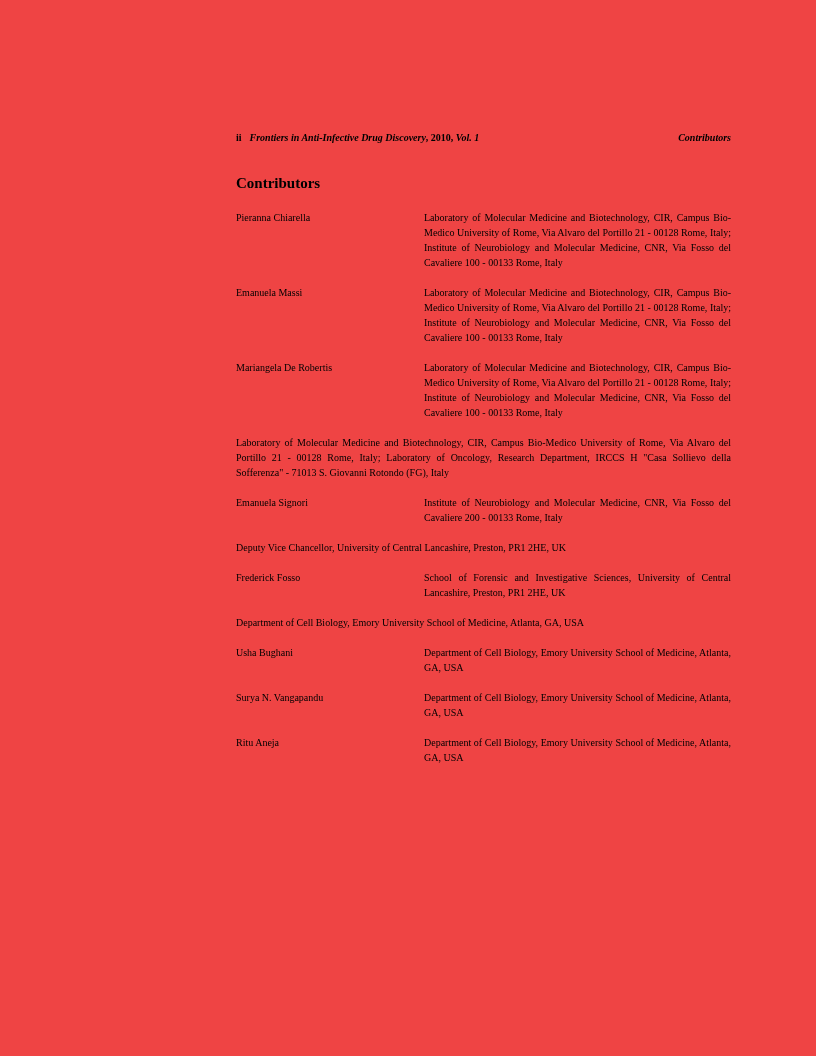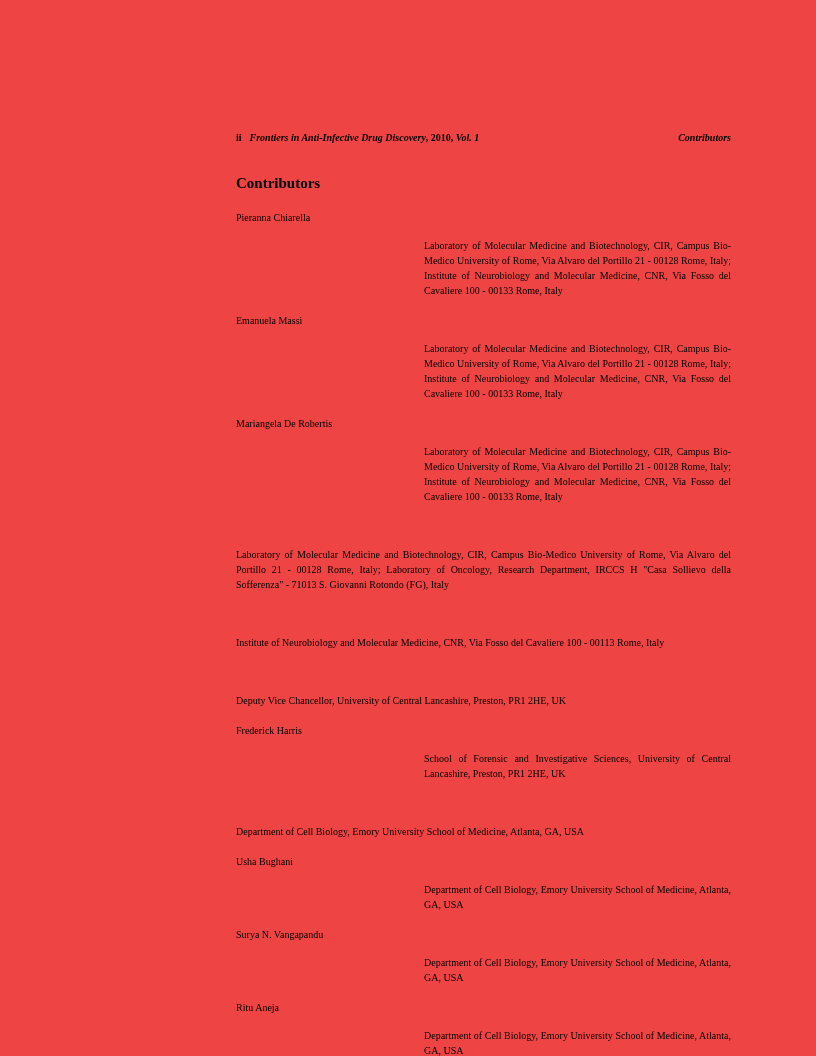--- a/index.html
+++ b/index.html
@@ -50,21 +50,20 @@
   }
   .contrib-name {
     flex: none;
     width: 188px;
     padding-right: 12px;
     box-sizing: border-box;
   }
   .contrib-aff {
     flex: 1;
     text-align: justify;
-    margin-top: 28px;
   }
 </style>
 </head>
 <body>
 
 <div class="page">
   <div class="content">
 
     <div class="running-header">
       <span class="hdr-left">
@@ -90,29 +89,30 @@
       <div class="contrib-row">
         <div class="contrib-name">Mariangela De Robertis</div>
         <div class="contrib-aff">Laboratory of Molecular Medicine and Biotechnology, CIR, Campus Bio-Medico University of Rome, Via Alvaro del Portillo 21 - 00128 Rome, Italy; Institute of Neurobiology and Molecular Medicine, CNR, Via Fosso del Cavaliere 100 - 00133 Rome, Italy</div>
       </div>
 
       <div class="contrib-row">
         <div class="contrib-aff">Laboratory of Molecular Medicine and Biotechnology, CIR, Campus Bio-Medico University of Rome, Via Alvaro del Portillo 21 - 00128 Rome, Italy; Laboratory of Oncology, Research Department, IRCCS H "Casa Sollievo della Sofferenza" - 71013 S. Giovanni Rotondo (FG), Italy</div>
       </div>
 
       <div class="contrib-row">
-        <div class="contrib-aff">Institute of Neurobiology and Molecular Medicine, CNR, Via Fosso del Cavaliere 100 - 00113 Rome, Italy</div>
+        <div class="contrib-name">Emanuela Signori</div>
+        <div class="contrib-aff">Institute of Neurobiology and Molecular Medicine, CNR, Via Fosso del Cavaliere 200 - 00133 Rome, Italy</div>
       </div>
 
       <div class="contrib-row">
         <div class="contrib-aff">Deputy Vice Chancellor, University of Central Lancashire, Preston, PR1 2HE, UK</div>
       </div>
 
       <div class="contrib-row">
-        <div class="contrib-name">Frederick Harris</div>
+        <div class="contrib-name">Frederick Fosso</div>
         <div class="contrib-aff">School of Forensic and Investigative Sciences, University of Central Lancashire, Preston, PR1 2HE, UK</div>
       </div>
 
       <div class="contrib-row">
         <div class="contrib-aff">Department of Cell Biology, Emory University School of Medicine, Atlanta, GA, USA</div>
       </div>
 
       <div class="contrib-row">
         <div class="contrib-name">Usha Bughani</div>
         <div class="contrib-aff">Department of Cell Biology, Emory University School of Medicine, Atlanta, GA, USA</div>

